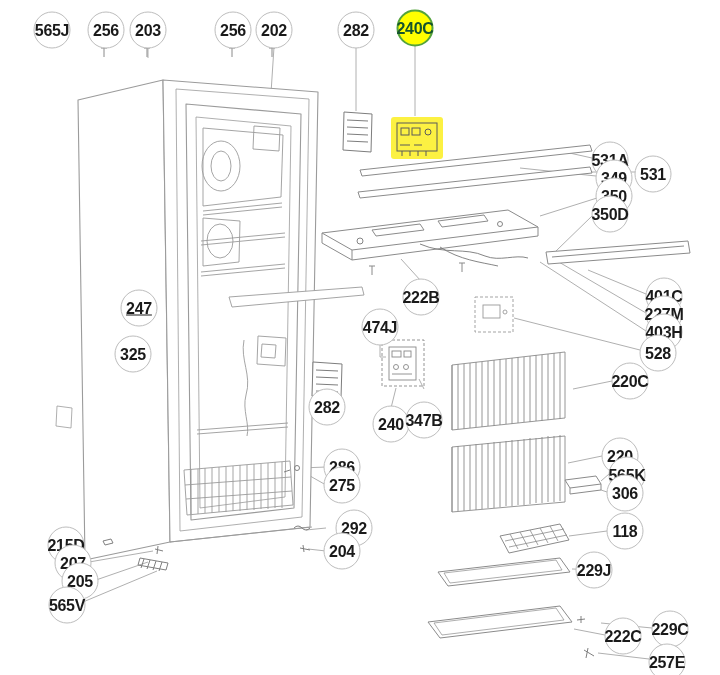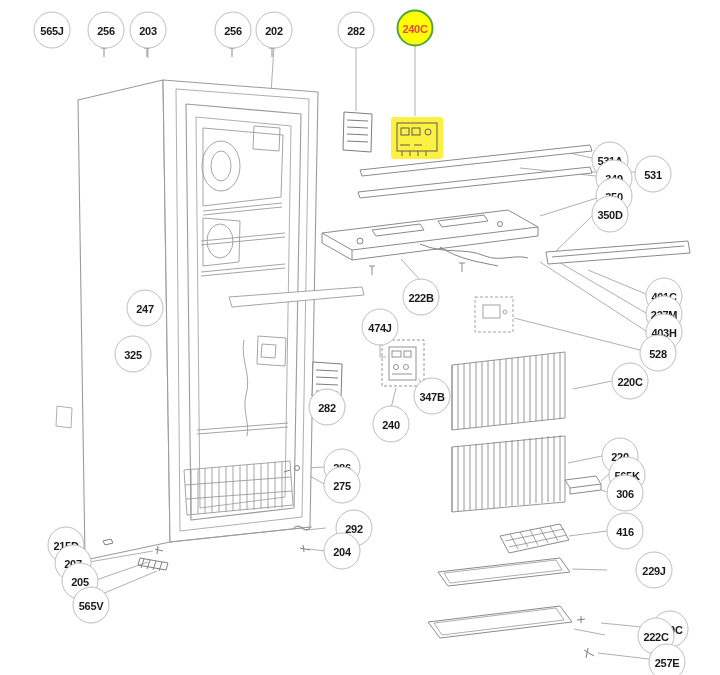--- a/index.html
+++ b/index.html
@@ -13,31 +13,31 @@
   .art{position:absolute;left:0;top:0;z-index:1;}
   .callout{
     position:absolute;
     z-index:2;
     transform:translate(-50%,-50%);
     width:37px;height:37px;
     border-radius:50%;
     background:#ffffff;
     border:1px solid #bdbdbd;
     color:#1a1a1a;
-    font-size:11px;
+    font-size:16px;
     font-weight:bold;
     letter-spacing:-0.3px;
     display:flex;align-items:center;justify-content:center;
     box-sizing:border-box;
     cursor:pointer;
   }
   .callout.highlighted{
     background:#ffff00;
     border:2px solid #54a33c;
-    color:#ef4444;
+    color:#14532d;
   }
 </style>
 </head>
 <body>
 
 <div class="canvas">
 
   <svg class="art" width="720" height="675" viewBox="0 0 720 675" xmlns="http://www.w3.org/2000/svg">
 
     <g stroke="#b0b0b0" stroke-width="1" fill="none">
@@ -224,34 +224,34 @@
       <div class="callout" style="left: 614px; top: 196px;">350</div>
       <div class="callout" style="left: 610px; top: 214px;">350D</div>
       <div class="callout" style="left: 664px; top: 296px;">401C</div>
       <div class="callout" style="left: 664px; top: 314px;">227M</div>
       <div class="callout" style="left: 664px; top: 332px;">403H</div>
       <div class="callout" style="left: 658px; top: 353px;">528</div>
       <div class="callout" style="left: 630px; top: 381px;">220C</div>
       <div class="callout" style="left: 620px; top: 456px;">220</div>
       <div class="callout" style="left: 627px; top: 475px;">565K</div>
       <div class="callout" style="left: 625px; top: 493px;">306</div>
-      <div class="callout" style="left: 625px; top: 531px;">416</div>
-      <div class="callout" style="left: 654px; top: 570px;">229J</div>
+      <div class="callout" style="left: 625px; top: 531px;">118</div>
+      <div class="callout" style="left: 594px; top: 570px;">229J</div>
       <div class="callout" style="left: 670px; top: 629px;">229C</div>
-      <div class="callout" style="left: 623px; top: 636px; margin-left: 33px;">222C</div>
+      <div class="callout" style="left: 623px; top: 636px;">222C</div>
       <div class="callout" style="left: 667px; top: 662px;">257E</div>
-      <div class="callout" style="left: 145px; top: 308px;">247</div>
+      <div class="callout" style="left: 139px; top: 308px; text-decoration: underline;">247</div>
       <div class="callout" style="left: 133px; top: 354px;">325</div>
       <div class="callout" style="left: 421px; top: 297px;">222B</div>
       <div class="callout" style="left: 380px; top: 327px;">474J</div>
       <div class="callout" style="left: 327px; top: 407px;">282</div>
       <div class="callout" style="left: 391px; top: 424px;">240</div>
-      <div class="callout" style="left: 424px; top: 396px; margin-left: 8px;">347B</div>
+      <div class="callout" style="left: 424px; top: 420px;">347B</div>
       <div class="callout" style="left: 342px; top: 467px;">286</div>
       <div class="callout" style="left: 342px; top: 485px;">275</div>
       <div class="callout" style="left: 354px; top: 528px;">292</div>
       <div class="callout" style="left: 342px; top: 551px;">204</div>
       <div class="callout" style="left: 66px; top: 545px;">215D</div>
       <div class="callout" style="left: 73px; top: 563px;">207</div>
       <div class="callout" style="left: 80px; top: 581px; text-align: right;">205</div>
-      <div class="callout" style="left: 67px; top: 605px; margin-left: 24px;">565V</div>
+      <div class="callout" style="left: 67px; top: 605px;">565V</div>
     </div>
 </div>
 
 </body></html>

